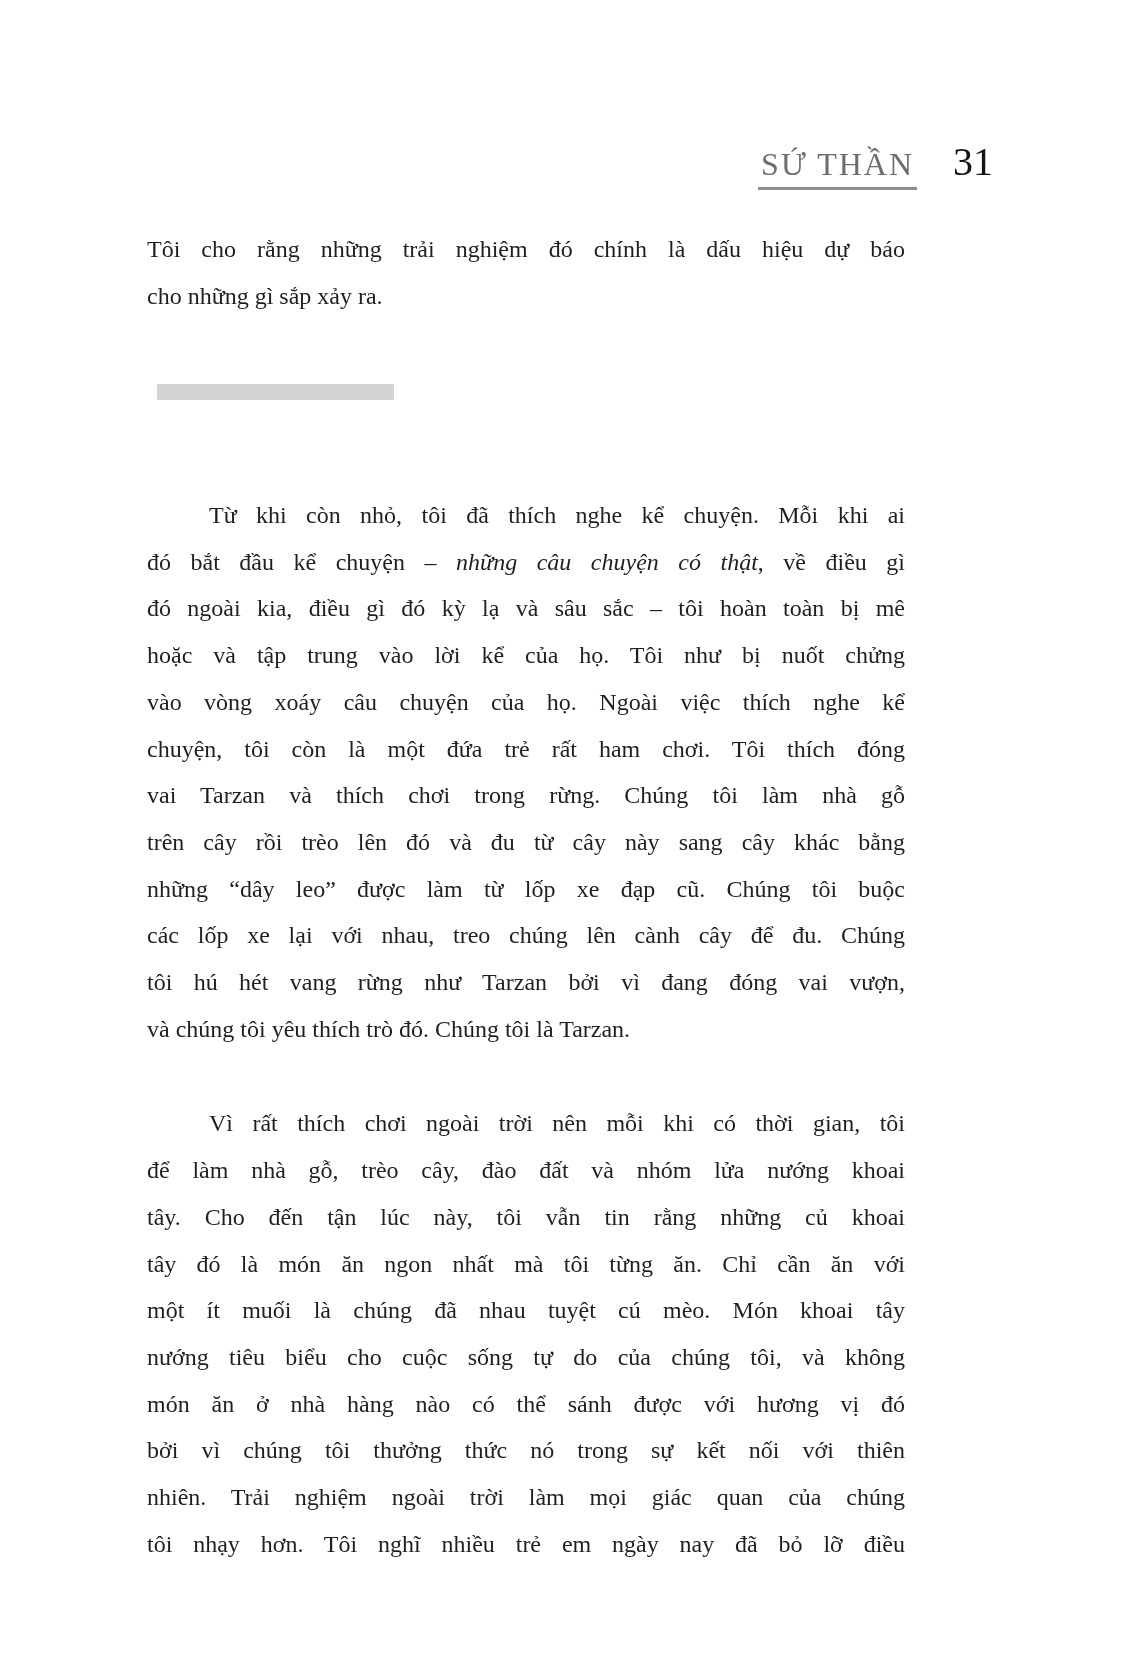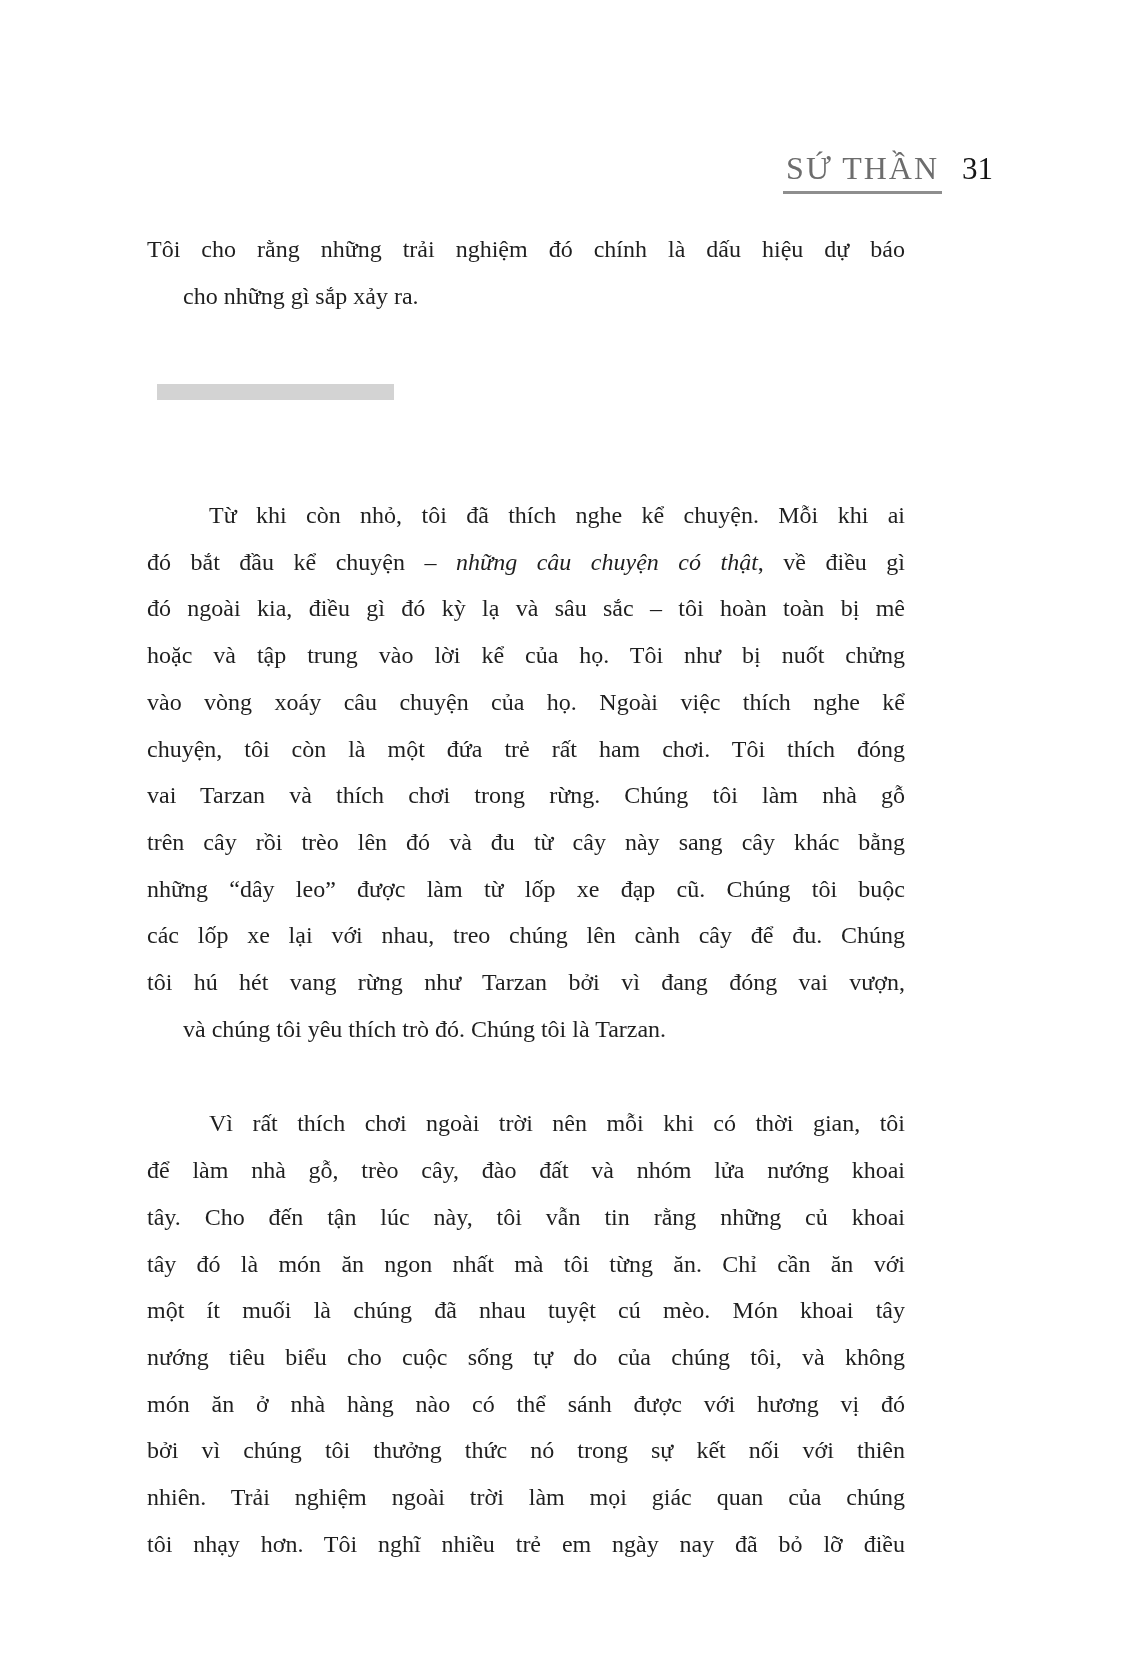--- a/index.html
+++ b/index.html
@@ -8,51 +8,51 @@
     --underline_gray:#8e8e8e;
     --divider_gray:#d3d3d3;
     --page_bg:#ffffff;
     --page_number_color:#141414;
   }
   *{margin:0;padding:0;box-sizing:border-box;}
   html,body{width:1126px;height:1662px;background:var(--page_bg);overflow:hidden;}
   body{position:relative;font-family:"Liberation Serif","DejaVu Serif",serif;color:var(--text_color);}
 
   .page-header{
-    position:absolute;top:150px;right:133px;
-    display:flex;align-items:baseline;gap:20px;
+    position:absolute;top:142px;right:133px;
+    display:flex;align-items:baseline;gap:36px;
   }
   .chapter-title{
     font-size:32px;letter-spacing:2px;color:var(--header_gray);
     border-bottom:3px solid var(--underline_gray);
     padding:0 3px 4px 3px;white-space:nowrap;
   }
   .page-number{
-    font-size:31px;color:var(--page_number_color);line-height:1;
+    font-size:40px;color:var(--page_number_color);line-height:1;
   }
 
   .text-block{
     position:absolute;left:147px;width:758px;
     font-size:24px;line-height:46.7px;
   }
   .block-intro{top:226px;}
   .block-main{top:444px;}
 
   .divider{
     position:absolute;left:157px;top:384px;width:237px;height:16px;
     background:var(--divider_gray);
   }
 
   .paragraph{margin:0;}
   .line{
     text-align:justify;
     text-align-last:justify;
     white-space:normal;
   }
-  .line.last{text-align-last:left;margin-left:36px;}
+  .line.last{text-align-last:left;}
   .line.indent{text-indent:62px;margin-top:48px;}
   .line em{font-style:italic;}
 </style>
 </head>
 <body>
 
 <div class="page-header">
   <span class="chapter-title">SỨ THẦN</span>
   <span class="page-number">31</span>
 </div>

